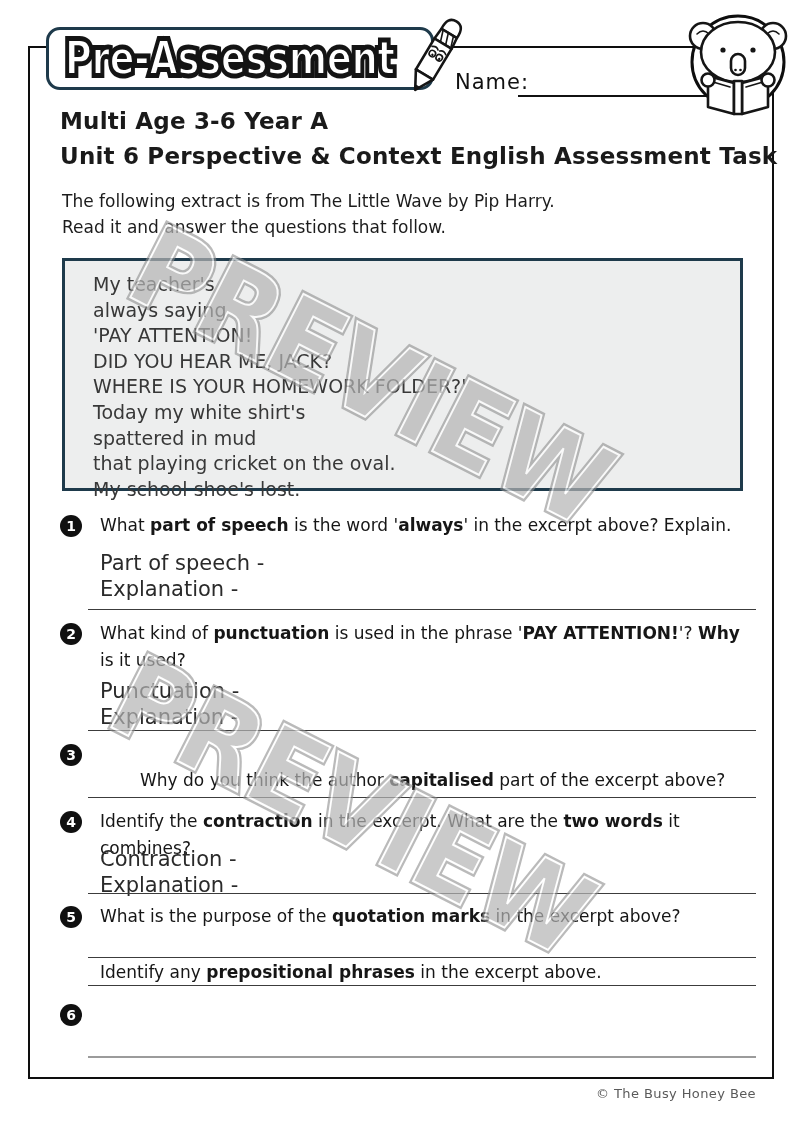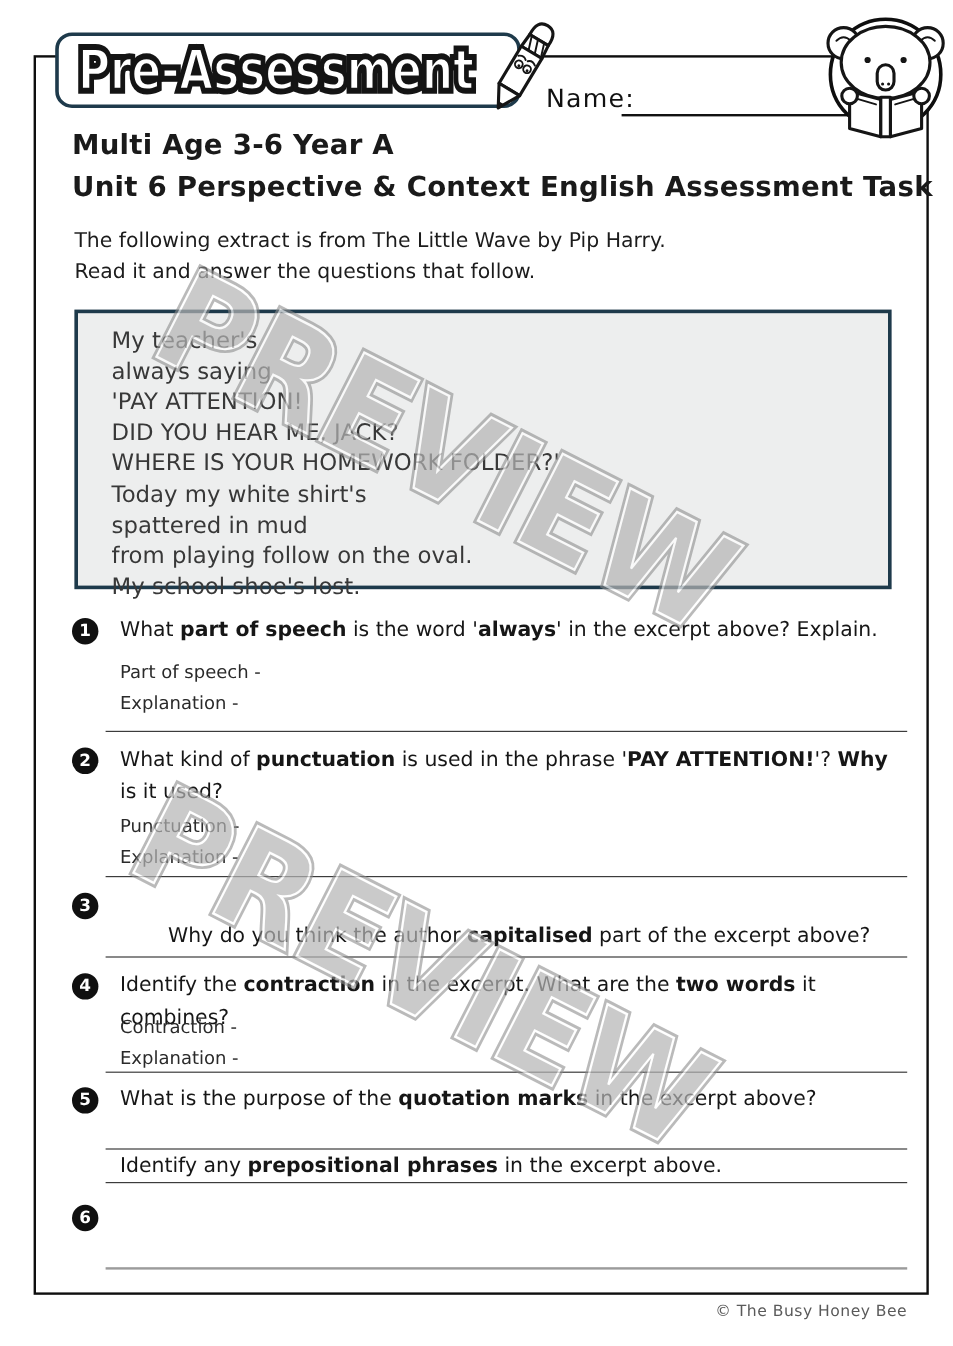--- a/index.html
+++ b/index.html
@@ -44,21 +44,21 @@
   .qbadge{
     width:22px;height:22px;border-radius:50%;background:#101010;color:#fff;
     font-size:14px;font-weight:700;display:flex;align-items:center;justify-content:center;
     left:60px;z-index:2;
   }
   .qtext{
     left:100px;width:640px;font-size:17px;line-height:27px;
     color:#161616;z-index:2;
   }
   .qtext b{font-weight:700;}
-  .sub{left:100px;font-size:15px;color:#2a2a2a;z-index:2;}
+  .sub{left:100px;font-size:21px;color:#2a2a2a;z-index:2;}
   .rule{left:88px;width:668px;height:0;border-top:1.5px solid var(--rule_dark,#3c3c3c);z-index:2;}
   .rule.light{border-top:2px solid var(--rule_light,#9b9b9b);}
 
   .bq1{top:515px;} .tq1{top:512px;}
   .s1a{top:551px;} .s1b{top:577px;} .r1{top:609px;}
   .bq2{top:623px;} .tq2{top:620px;}
   .s2a{top:679px;} .s2b{top:705px;} .r2{top:730px;}
   .bq3{top:744px;} .tq3{top:767px;margin-left:40px;} .r3{top:797px;}
   .bq4{top:811px;} .tq4{top:808px;}
   .s4a{top:847px;} .s4b{top:873px;} .r4{top:893px;}
@@ -143,21 +143,21 @@
 
 <div class="abs excerpt content">
   <div>
       <div class="excerpt-line">My teacher's</div>
       <div class="excerpt-line">always saying</div>
       <div class="excerpt-line">'PAY ATTENTION!</div>
       <div class="excerpt-line">DID YOU HEAR ME, JACK?</div>
       <div class="excerpt-line">WHERE IS YOUR HOMEWORK FOLDER?'</div>
       <div class="excerpt-line">Today my white shirt's</div>
       <div class="excerpt-line">spattered in mud</div>
-      <div class="excerpt-line">from playing follow on the oval.</div>
+      <div class="excerpt-line">that playing cricket on the oval.</div>
       <div class="excerpt-line">My school shoe's lost.</div>
     </div>
 </div>
 
 <div class="abs qbadge bq1">1</div>
 <div class="abs qtext tq1"><span>What </span><b>part of speech</b><span> is the word '</span><b>always</b><span>' in the excerpt above? Explain.</span></div>
 <div class="abs sub s1a">Part of speech -</div>
 <div class="abs sub s1b">Explanation -</div>
 <div class="abs rule r1"></div>
 

